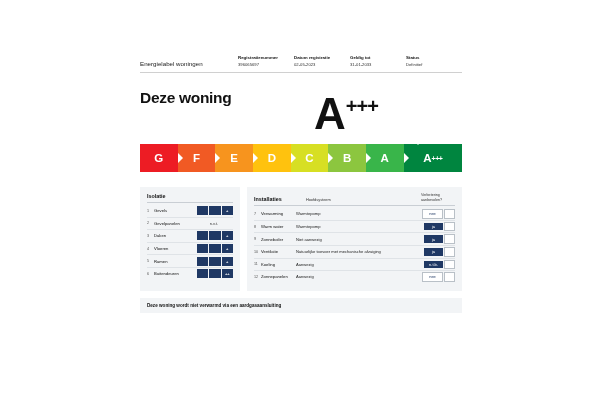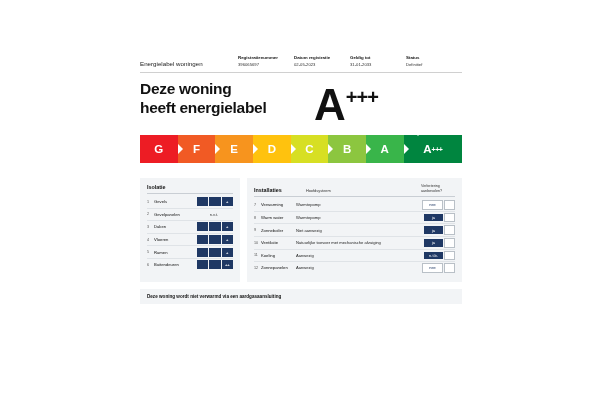--- a/index.html
+++ b/index.html
@@ -50,21 +50,21 @@
   }
   .hdr-col-value {
     font-size: 4.2px;
     color: #333;
     line-height: 7px;
   }
   
   .bigrow {
     display: flex;
     align-items: flex-start;
-    margin-top: 4px;
+    margin-top: 13px;
     height: 48px;
   }
   .bigtext {
     font-size: 15.5px;
     font-weight: bold;
     color: #111;
     line-height: 19px;
     letter-spacing: -0.3px;
     width: 168px;
     padding-top: 2px;
@@ -281,21 +281,20 @@
       <div class="hdr-col">
         <div class="hdr-col-label">Status</div>
         <div class="hdr-col-value">Definitief</div>
       </div>
     </div>
   </div>
 
   <div class="bigrow">
     <div class="bigtext">
       <div>Deze woning</div>
-      <div>heeft energielabel</div>
     </div>
     <div class="bigclass">
       <span>A</span><span class="plus">+++</span>
     </div>
   </div>
 
   <div class="scalewrap">
     <div class="scale">
       <div class="seg" style="background:#ed1c24">
         <span>G</span>

